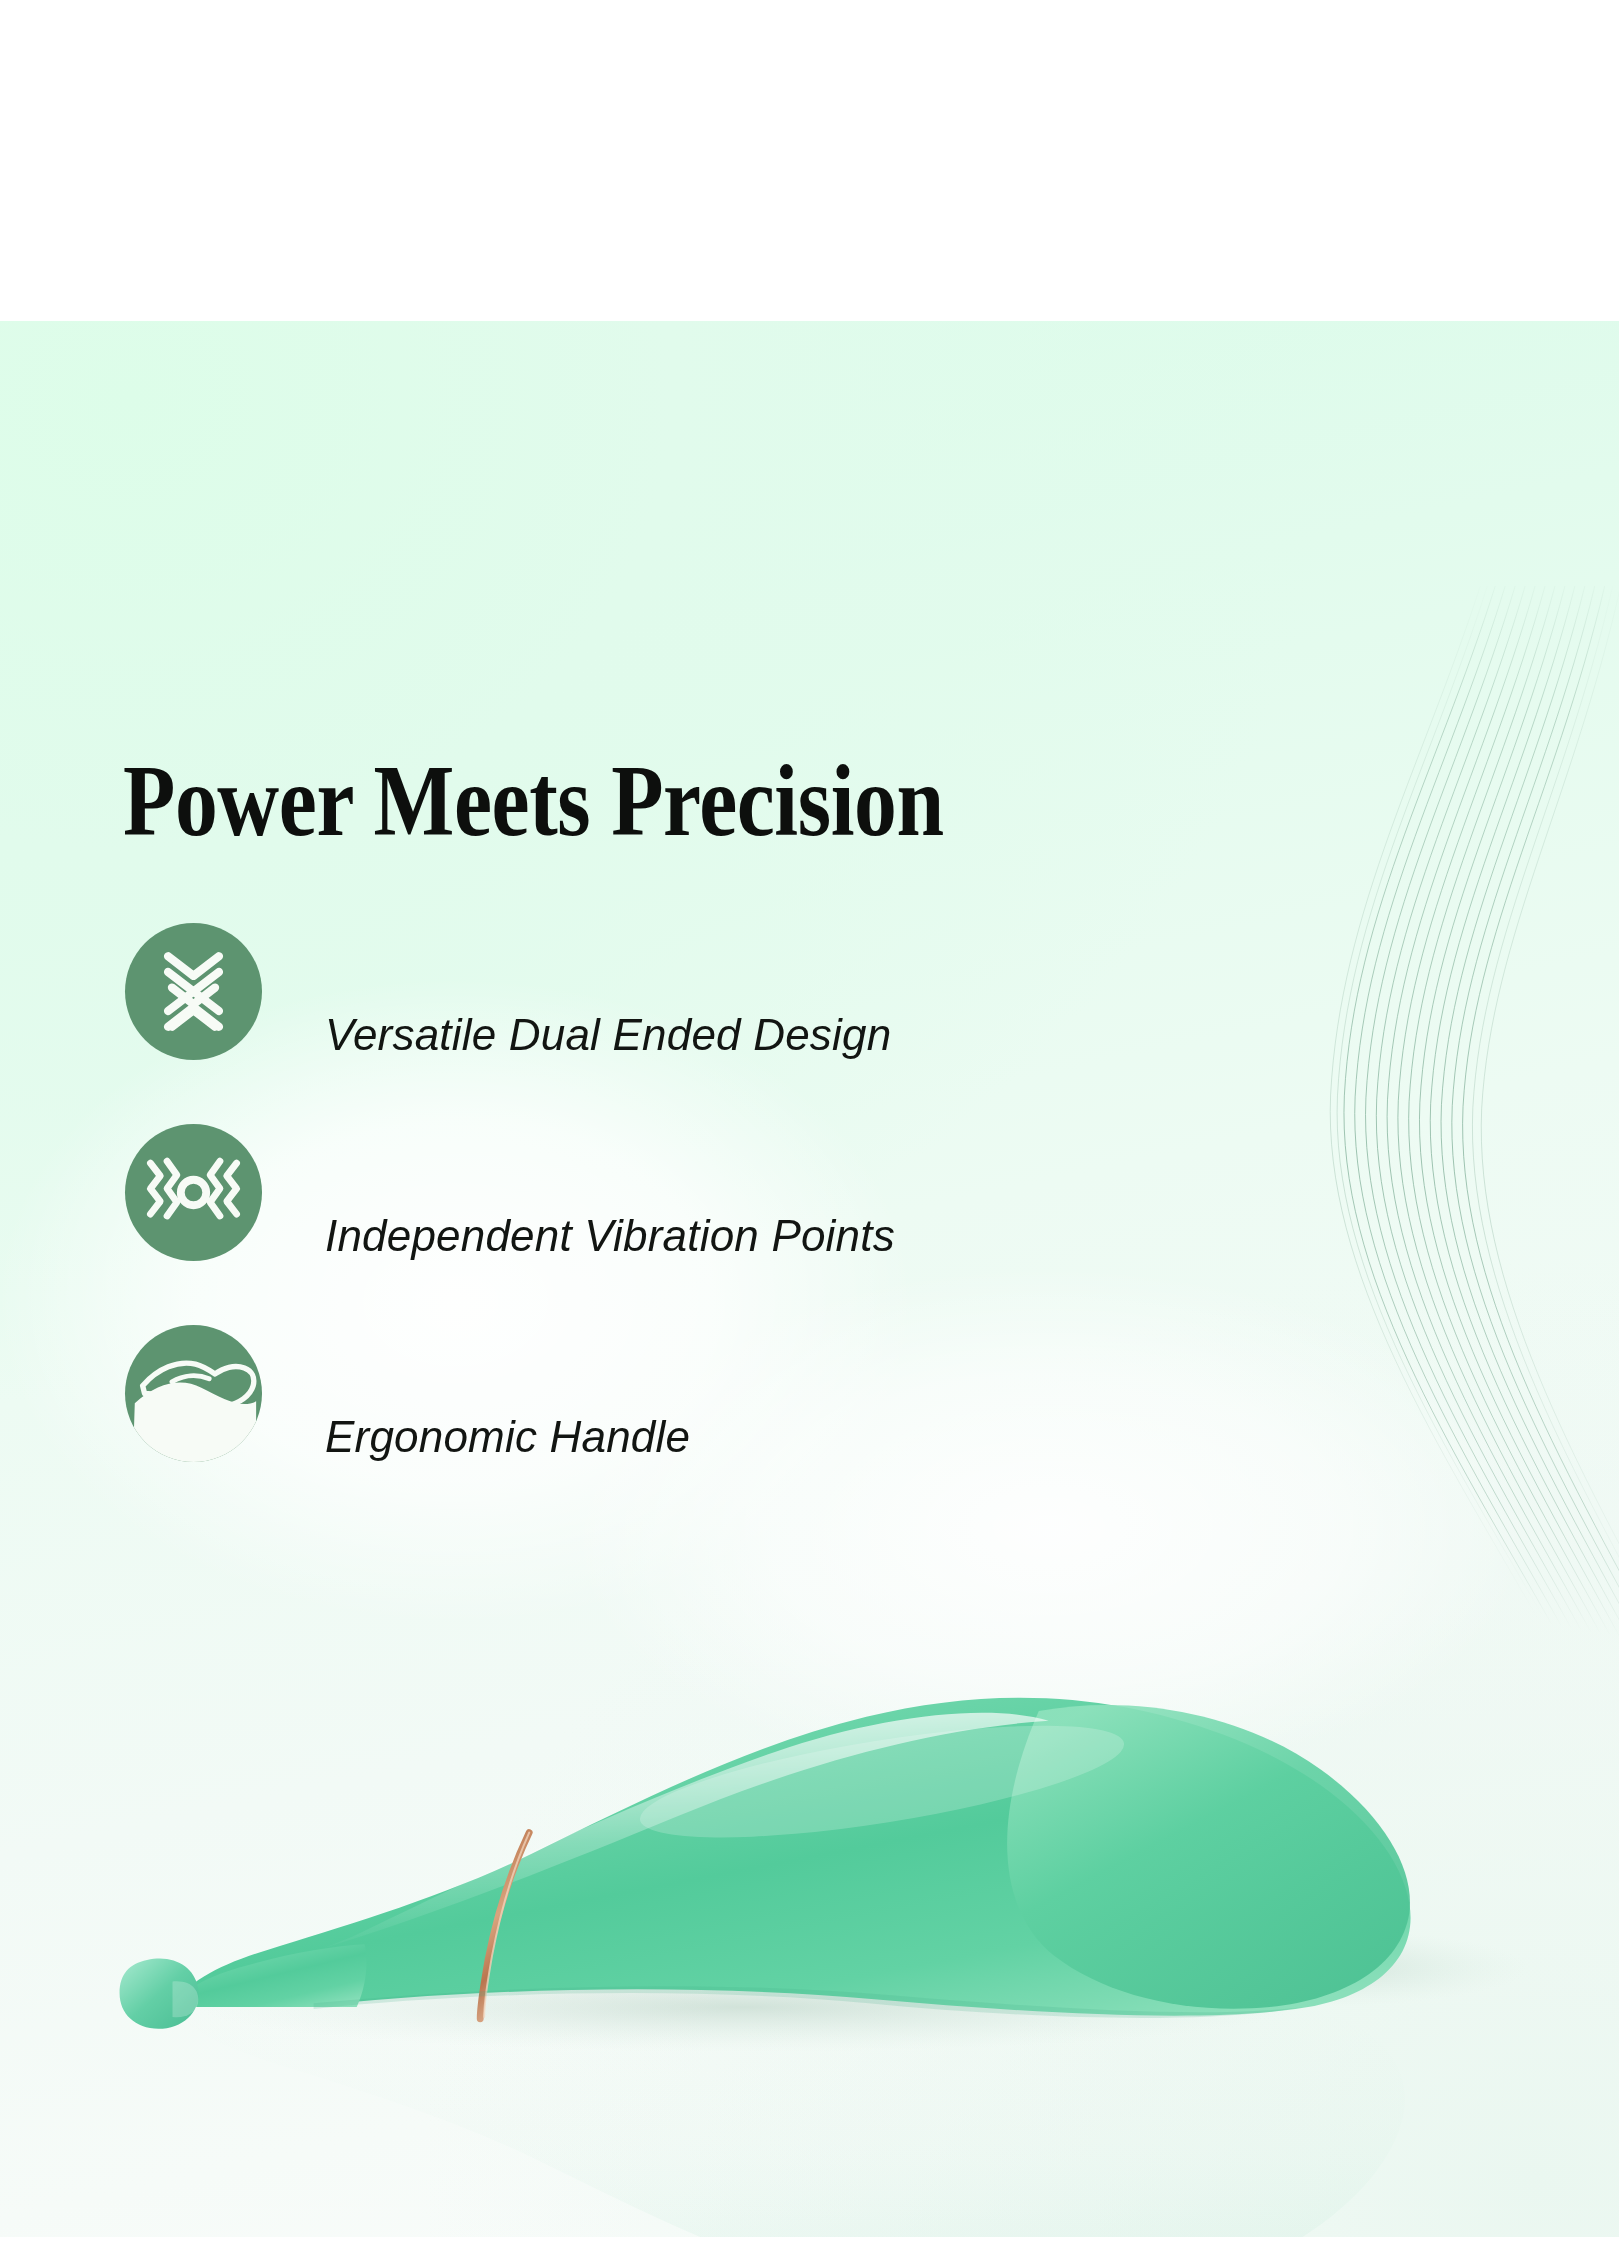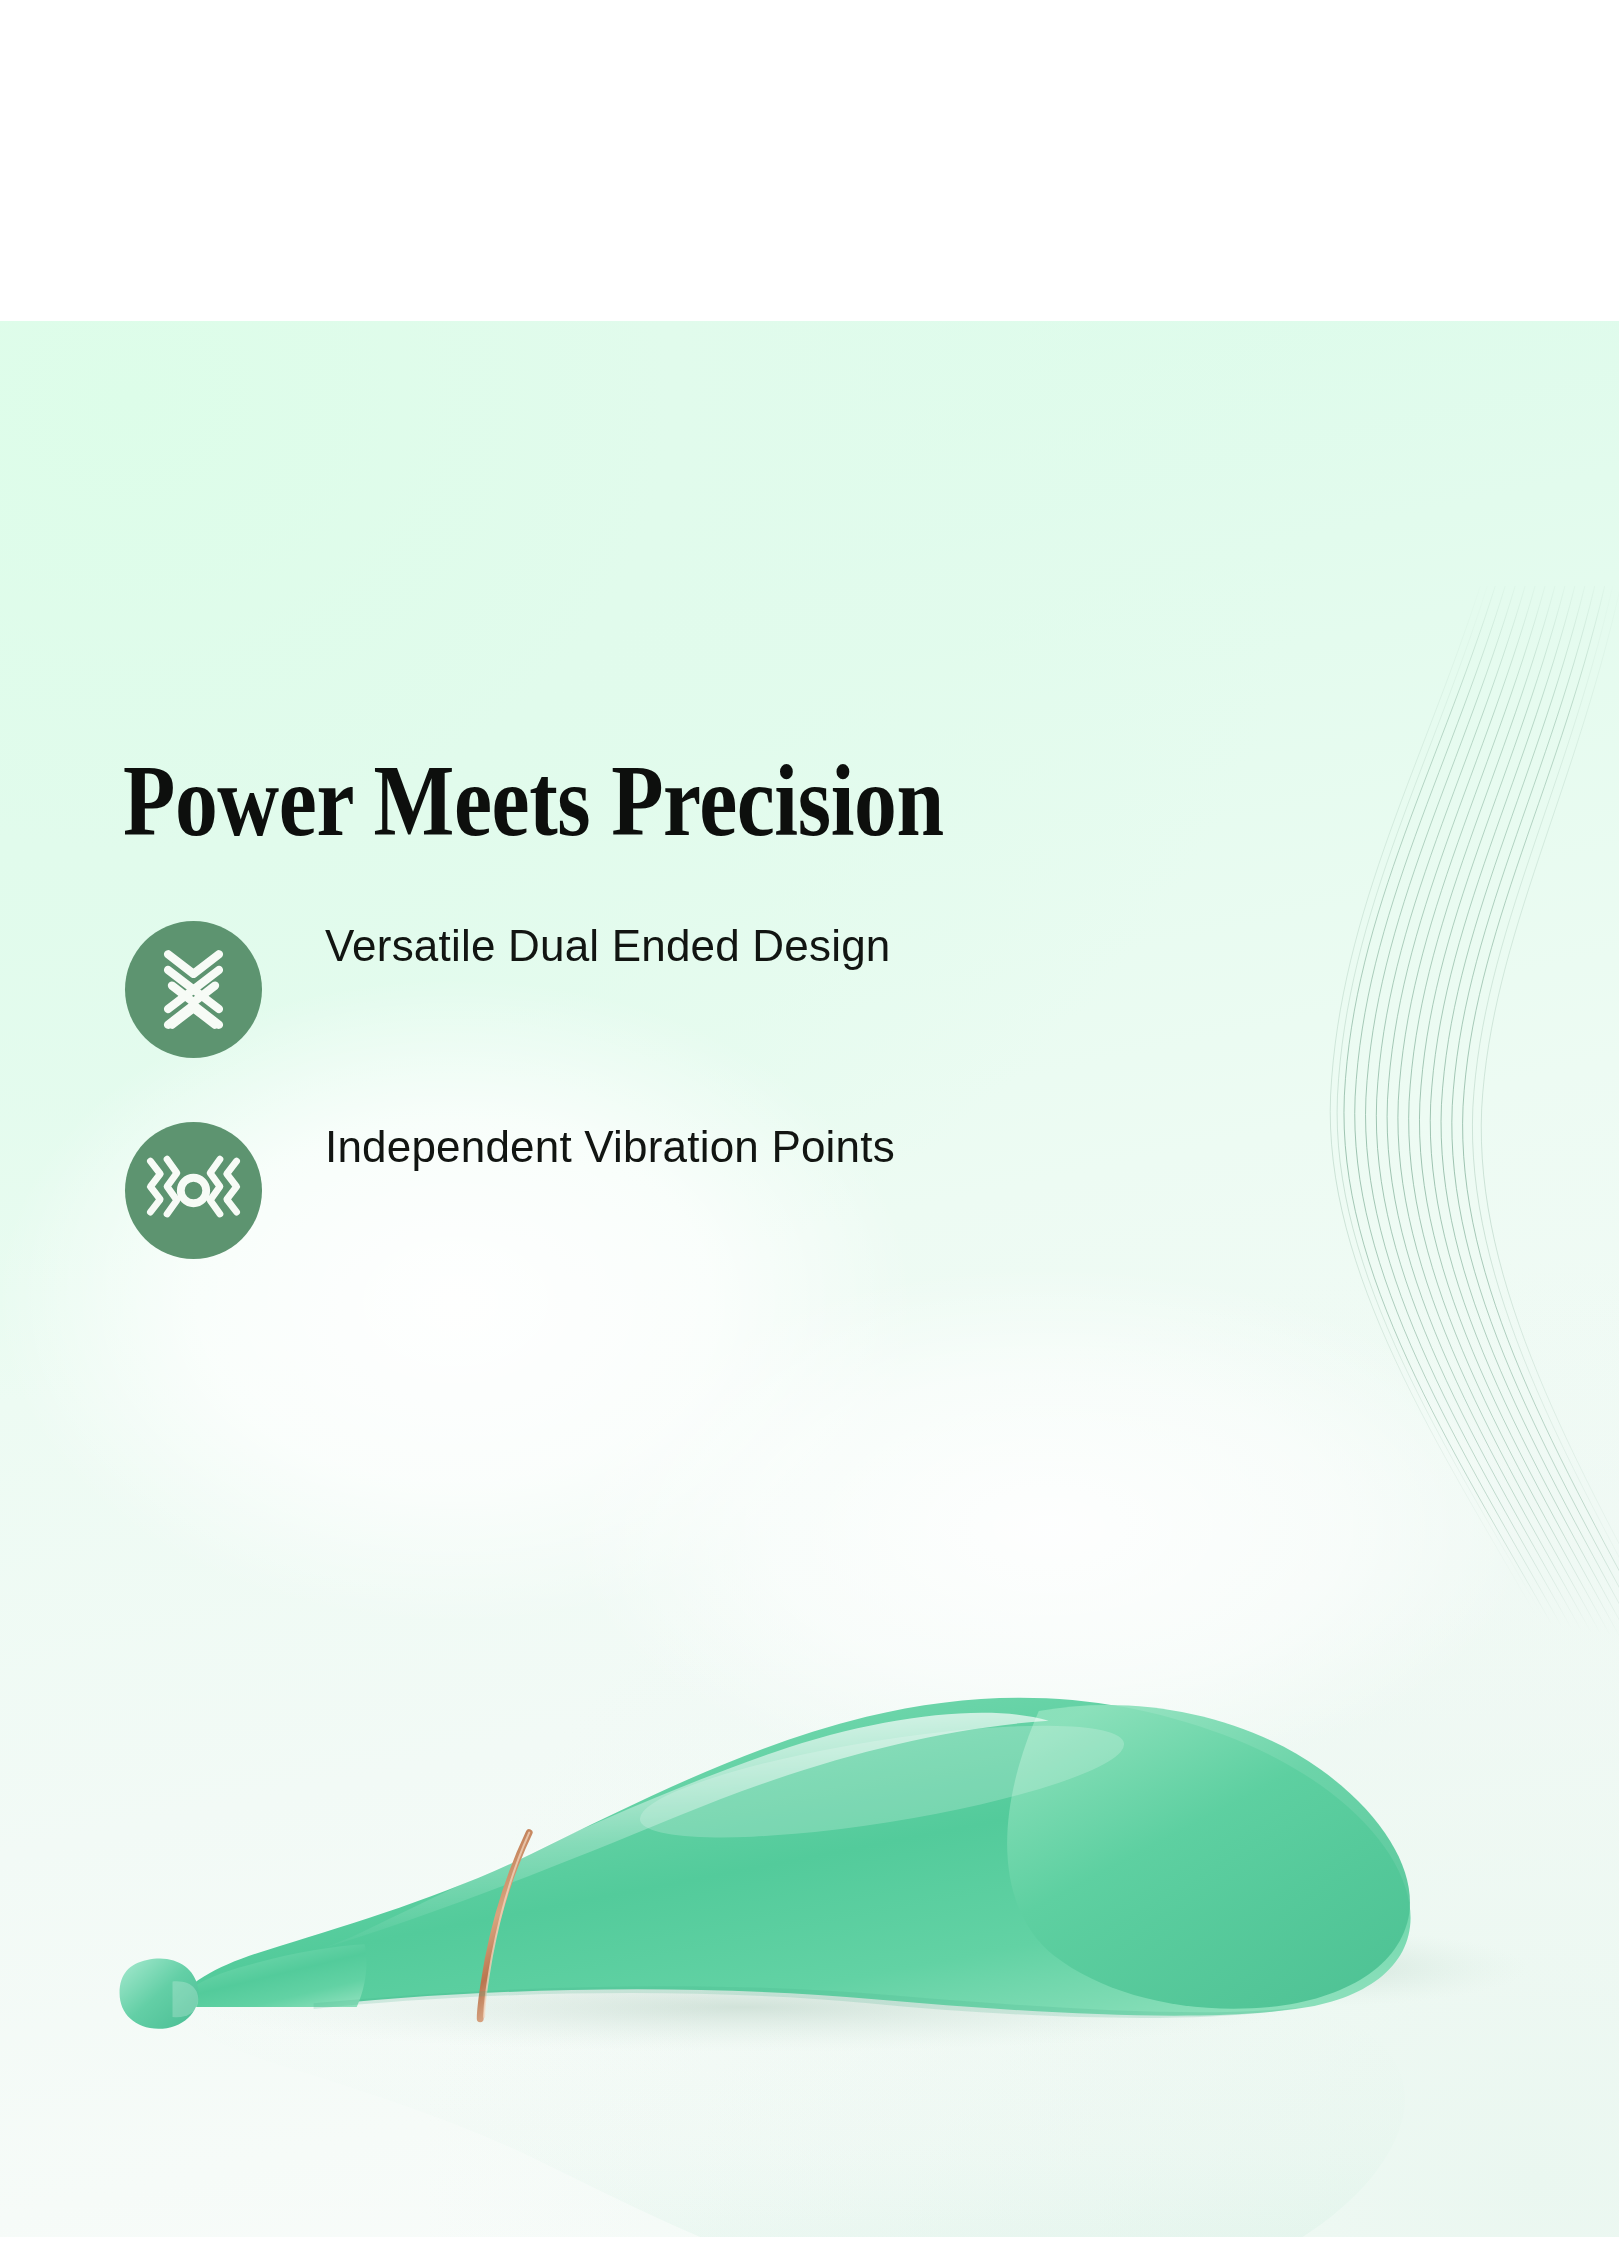--- a/index.html
+++ b/index.html
@@ -75,23 +75,24 @@
 
   
   #features {
     position: absolute;
     left: 125px;
     top: 600px;
     width: 1078px;
   }
   .feature-row {
     display: flex;
-    align-items: flex-start;
+    align-items: flex-end;
     height: 139px;
     margin-bottom: 62px;
+    font-style: italic;
   }
   .feature-row:last-child { margin-bottom: 0; }
 
   .feature-icon {
     flex: 0 0 auto;
     width: 137px;
     height: 137px;
     border-radius: 50%;
     background: #5d9470;
     display: flex;
@@ -197,20 +198,34 @@
               <polyline points="43,38 53,52 43,66 53,80 43,94"></polyline>
               <polyline points="114,40 104,53 114,66 104,79 114,92"></polyline>
               <polyline points="97,38 87,52 97,66 87,80 97,94"></polyline>
             </g>
             <circle cx="70" cy="70" r="13" fill="none" stroke="#f7fbf6" stroke-width="8"></circle>
           </svg>
         </span>
         <span class="feature-label">Independent Vibration Points</span>
       </div>
 
+      <div class="feature-row">
+        <span class="feature-icon">
+          <svg width="137" height="137" viewBox="0 0 140 140" aria-hidden="true">
+            <path d="M10,80 C34,58 58,54 78,64 C100,75 118,86 134,78
+                     L134,142 L8,142 Z" fill="#f7fbf6"></path>
+            <path d="M18,62 C34,44 54,36 72,40 C80,42 86,46 92,50
+                     C100,44 112,40 122,44 C130,47 133,54 131,62
+                     C128,73 116,80 104,83 C88,87 70,86 56,80
+                     C44,75 32,70 20,70 Z" fill="none" stroke="#f7fbf6" stroke-width="5.5" stroke-linejoin="round"></path>
+              <path d="M48,58 C60,51 74,50 86,55" fill="none" stroke="#f7fbf6" stroke-width="5" stroke-linecap="round"></path>
+          </svg>
+        </span>
+        <span class="feature-label">Ergonomic Handle</span>
+      </div>
 
     </div>
 
     <svg id="product" viewBox="0 0 1652 820" preserveAspectRatio="none" aria-hidden="true">
       <defs>
         <linearGradient id="bodyGrad" x1="0.1" y1="0" x2="0.85" y2="1">
           <stop offset="0" stop-color="#93e3c0"></stop>
           <stop offset="0.22" stop-color="#6ed6ab"></stop>
           <stop offset="0.52" stop-color="#53cb9b"></stop>
           <stop offset="0.78" stop-color="#62d2a4"></stop>

